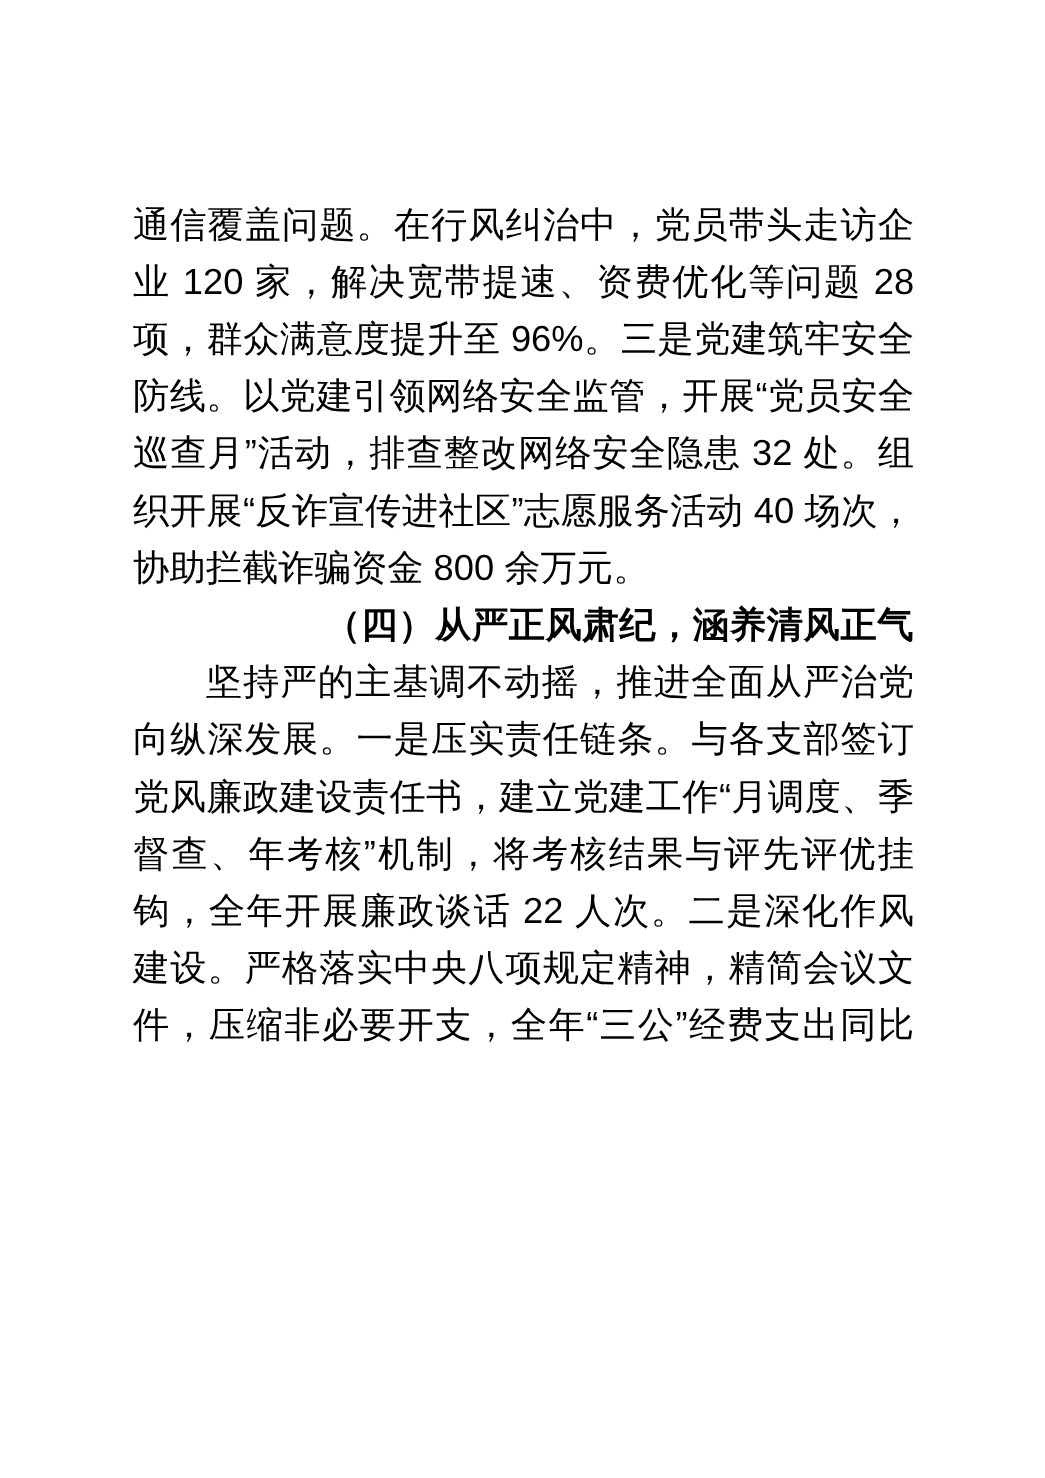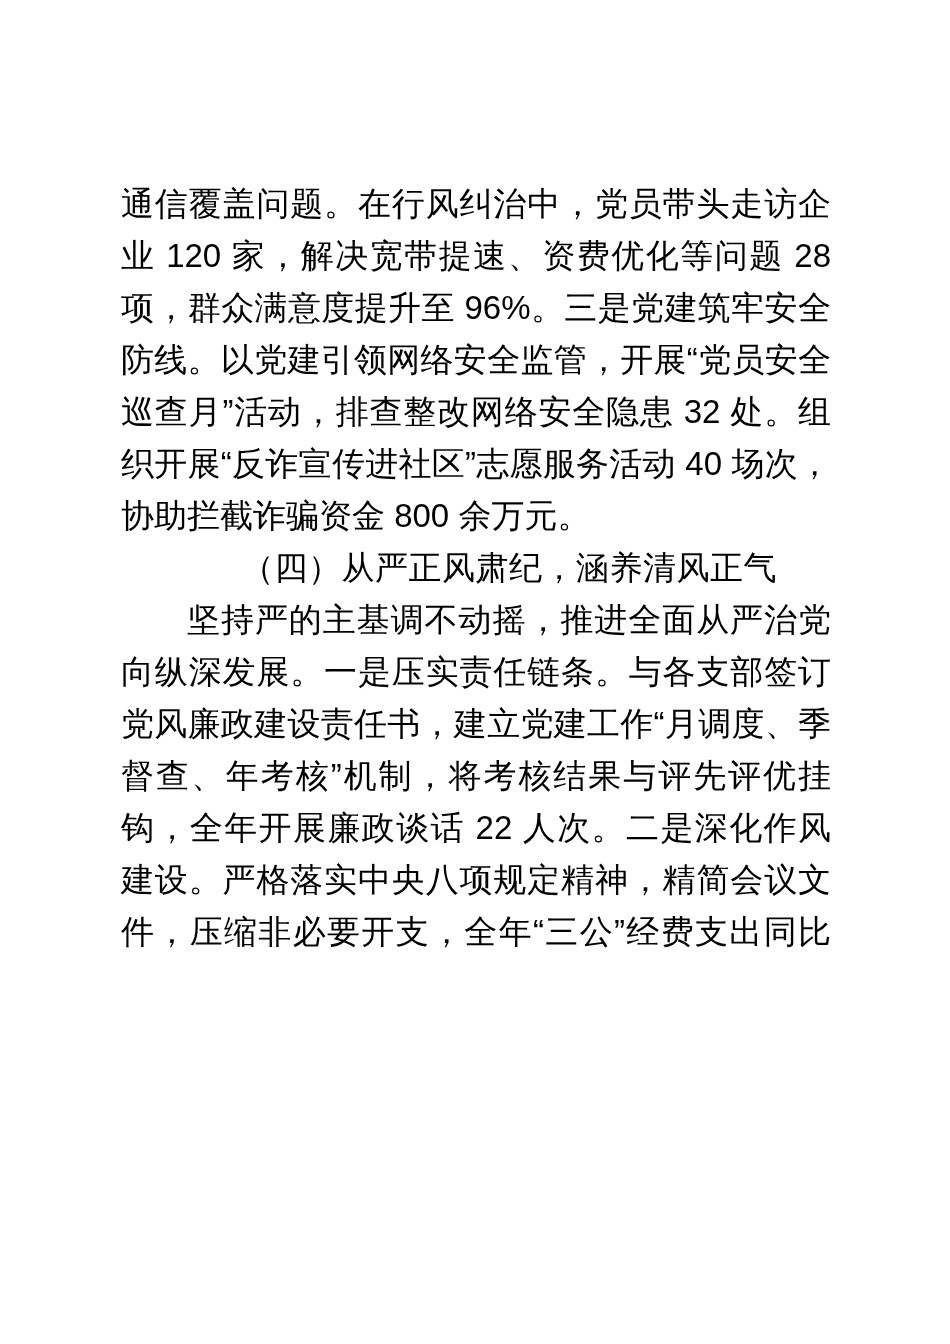--- a/index.html
+++ b/index.html
@@ -31,23 +31,23 @@
     text-align: justify;
     text-justify: inter-character;
     letter-spacing: 0px;
     font-weight: 400;
     word-break: break-all;
   }
   .para.indent2 {
     text-indent: 66px;
   }
   .para.heading-bold {
-    font-weight: 400;
+    font-weight: 700;
     text-indent: 66px;
-    text-align: center;
+    text-align: right;
     letter-spacing: 0.5px;
   }
   .para.heading-plain {
     font-weight: 400;
     text-indent: 66px;
     text-align: right;
   }
   .para + .para {
     margin-top: 0;
   }

